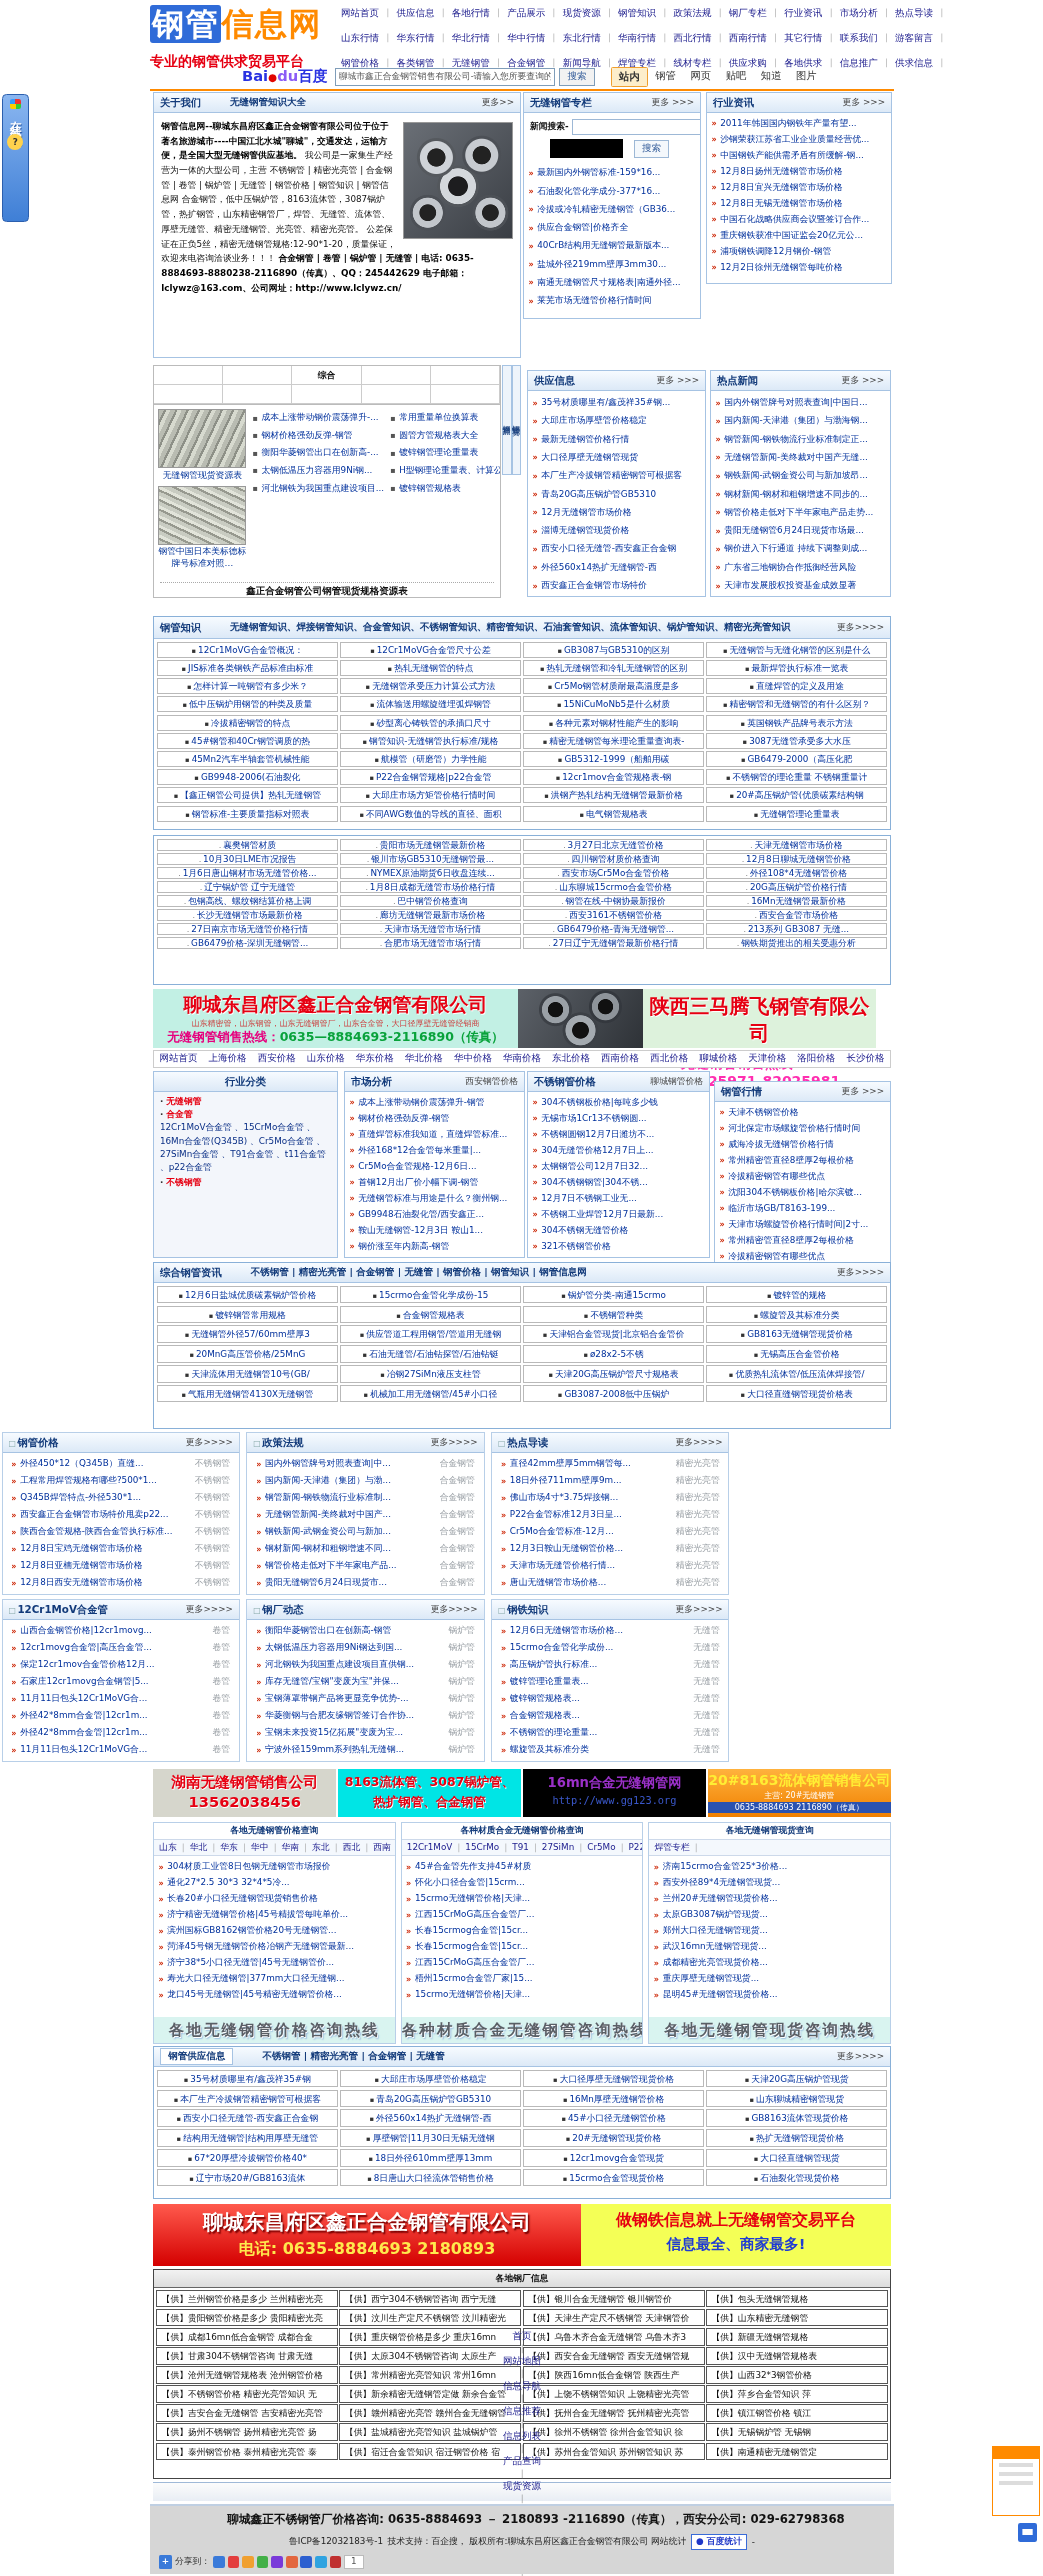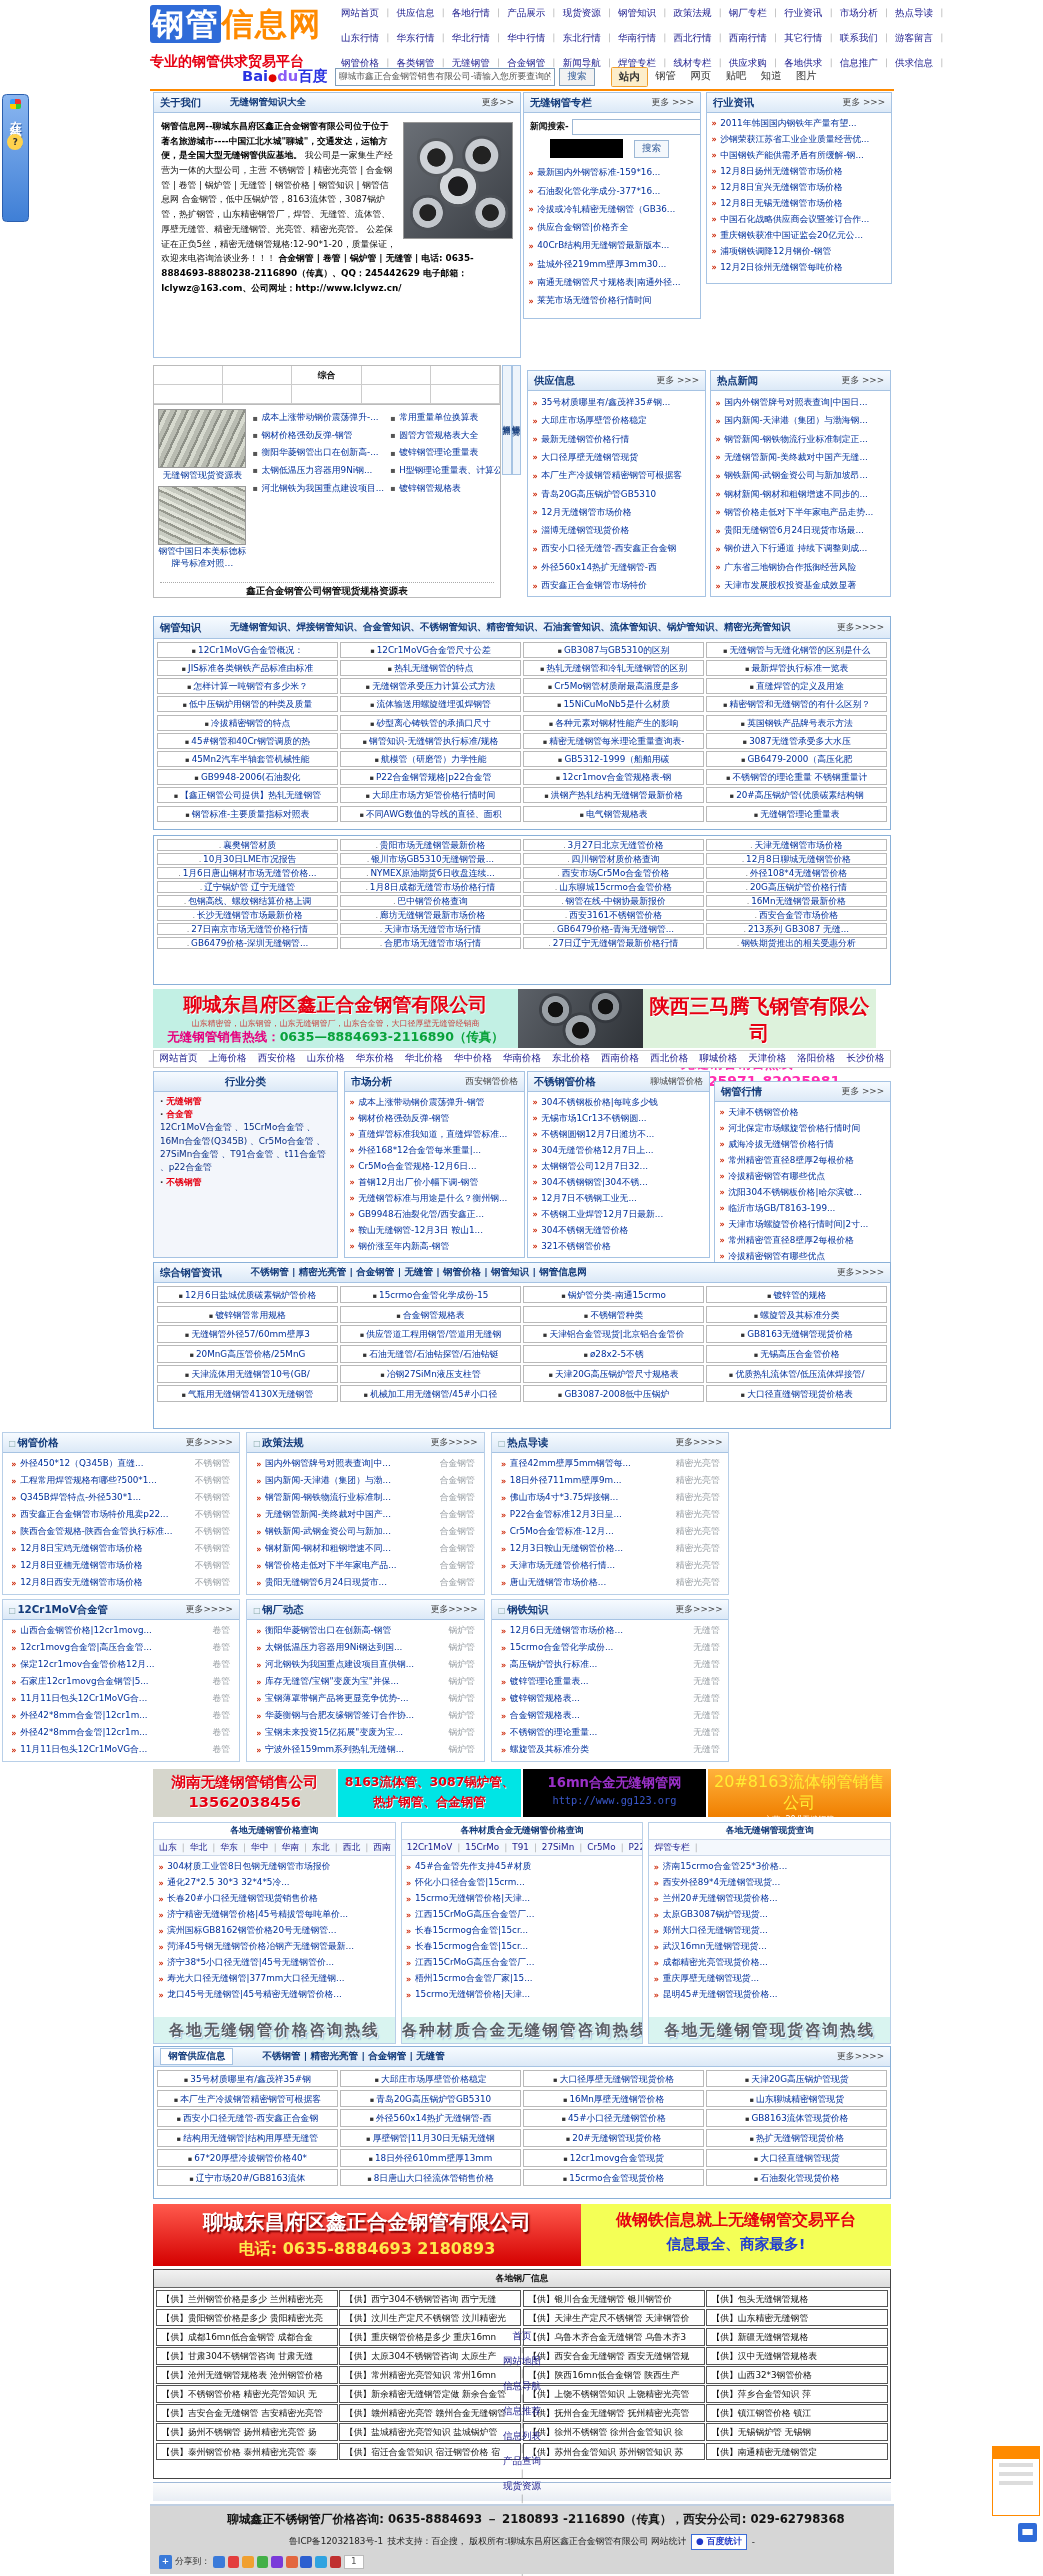--- a/index.html
+++ b/index.html
@@ -154,21 +154,21 @@
   .adrow { left:153px; top:1769px; width:738px; height:48px; display:flex; gap:1.5px; }
   .ad { flex:1; text-align:center; overflow:hidden; padding-top:2.9px; }
   .ad1 { background:#d6d6cc; }
   .ad1 .l1,.ad1 .l2 { color:#e60012; font-weight:bold; font-size:14.7px; text-shadow:0.7px 0.7px 0 #fff; line-height:20.5px;}
   .ad2 { background:#00e5e5; }
   .ad2 .l1,.ad2 .l2 { color:#e60012; font-weight:bold; font-size:12.5px; text-shadow:0.7px 0.7px 0 #fff; line-height:20.5px;}
   .ad3 { background:#000000; }
   .ad3 .l1 { color:#9b30c9; font-weight:bold; font-size:13.2px; line-height:22px;}
   .ad3 .l2 { color:#3a57c9; font-family:"DejaVu Sans Mono",monospace; font-size:10.3px; }
   .ad4 { background:linear-gradient(#ffb23d,#f07f00); }
-  .ad4 .l1 { color:#ffee33; font-weight:normal; font-size:16px; }
+  .ad4 .l1 { color:#ffee33; font-weight:bold; font-size:14px; }
   .ad4 .l2 { color:#fff; font-size:8px; }
   .ad4 .l3 { background:#2a52b0; color:#fff; font-size:8px; margin-top:1.5px; }
 
   
   .regions { left:153px; top:1822px; width:738px; height:222px; display:flex; gap:5.1px; }
   .regbox { flex:1; border:0.7px solid #b8cfe8; display:flex; flex-direction:column; overflow:hidden; }
   .regbox .rt { text-align:center; font-weight:bold; color:#123a7a; padding:2.2px 0; }
   .regbox .rtabs { border-top:0.7px solid #cdd9ea; border-bottom:0.7px solid #cdd9ea; background:#f4f8fd; padding:1.5px 2.9px; white-space:nowrap; overflow:hidden; color:#1a1a8c; }
   .regbox .rtabs span { margin:0 2.2px; }
   .regbox .rtabs i { color:#999; font-style:normal; }

